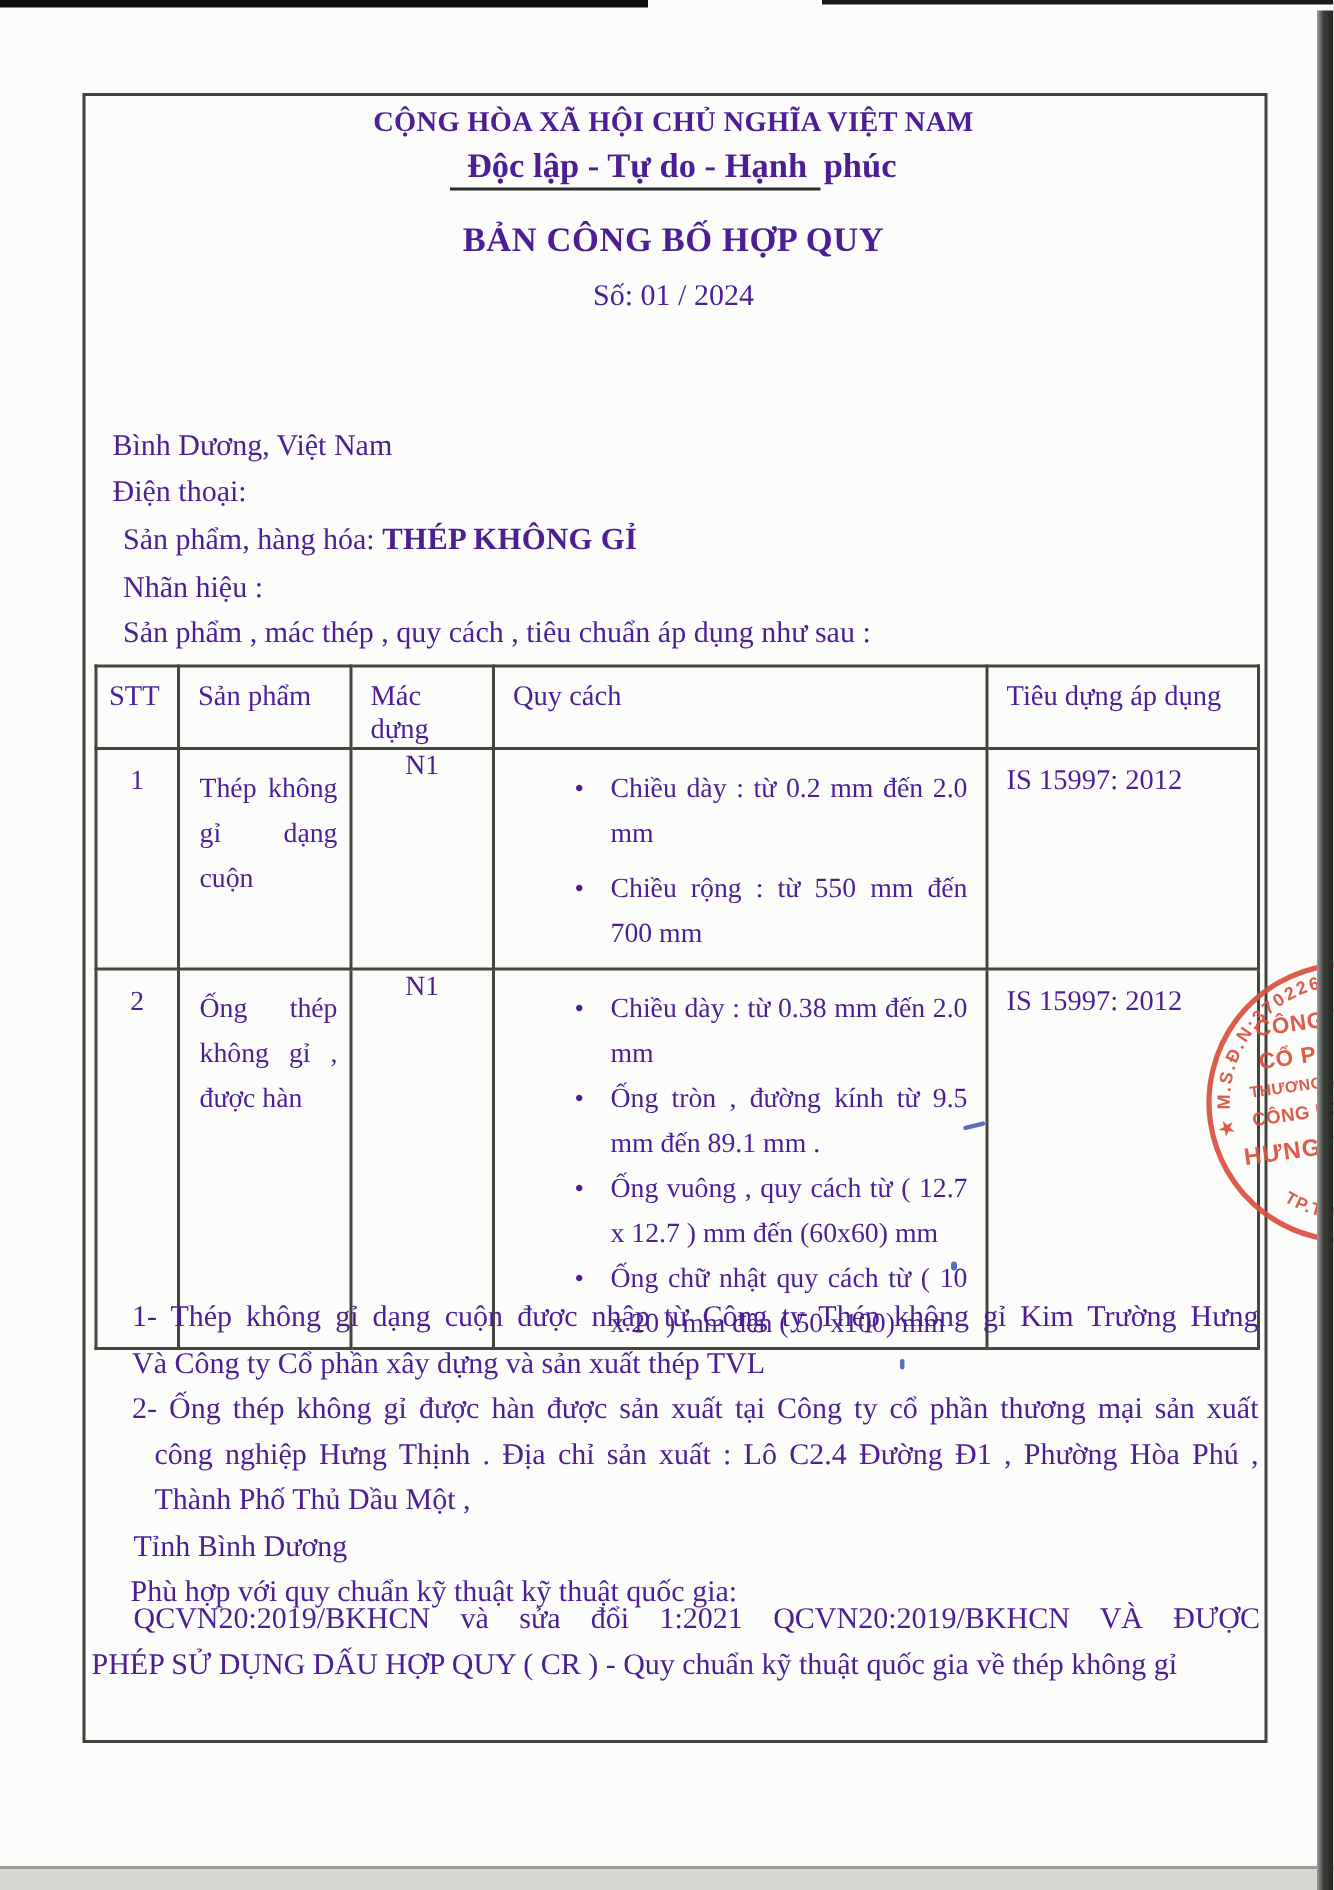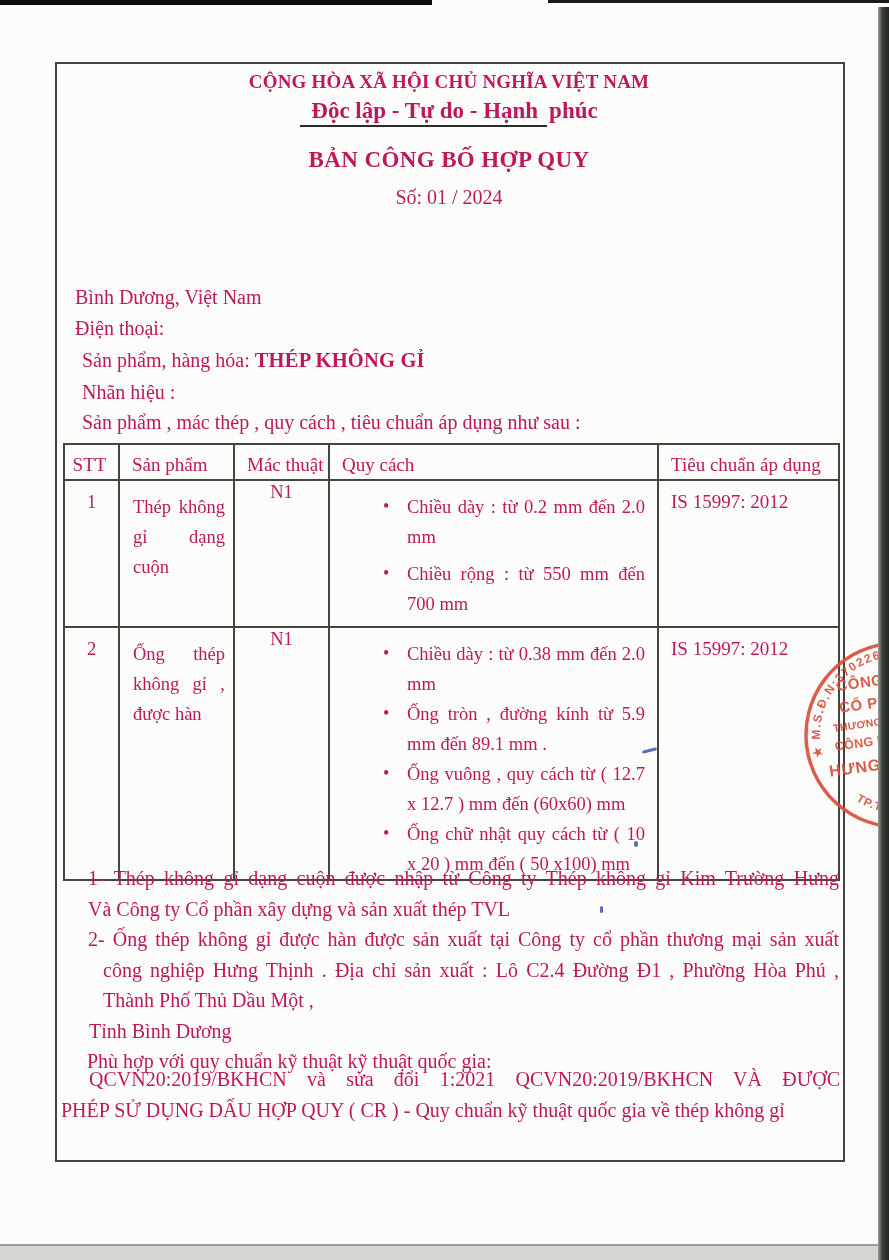--- a/index.html
+++ b/index.html
@@ -1,19 +1,19 @@
 <!DOCTYPE html>
 <html><head>
 <meta charset="utf-8">
 <style>
   html,body { margin:0; padding:0; background:#e9e9e7; }
   .page {
     position:relative; width:889px; height:1260px; margin:0 auto;
     background:#fcfcfa; overflow:hidden;
-    font-family:"Liberation Serif", serif; color:#be185d;
+    font-family:"Liberation Serif", serif; color:#4c1d95;
   }
   
   .scan-top-a { position:absolute; left:0; top:0; width:432px; height:5px; background:#0d0d0d; }
   .scan-top-b { position:absolute; left:548px; top:0; width:341px; height:3px; background:#1a1a1a; }
   .scan-right {
     position:absolute; right:0; top:7px; width:11px; height:1253px;
     background:linear-gradient(to right,#9a9d99 0%, #3a3e3a 40%, #23261f 100%);
     z-index:30;
   }
   .scan-bottom {
@@ -43,21 +43,21 @@
   .product b { font-size:20.5px; letter-spacing:0.2px; }
   .brand  { left:82px; top:377px; }
   .tintro { left:82px; top:407px; }
   
   table.spec {
     position:absolute; left:63px; top:443px; width:775px;
     border-collapse:collapse; table-layout:fixed; font-size:18.5px;
   }
   table.spec th, table.spec td { border:2px solid #45453f; vertical-align:top; font-weight:normal; }
   col.c-stt{width:55px;} col.c-sp{width:115px;} col.c-mt{width:95px;} col.c-qc{width:329px;} col.c-tc{width:181px;}
-  thead tr { height:36px; }
+  thead tr { height:48px; }
   thead th { padding:9px 4px 0 12px; text-align:left; font-size:19px; }
   thead th.h-stt { text-align:center; padding-left:0; }
   tr.r1 { height:94px; }
   tr.r2 { height:233px; }
   td.stt { text-align:center; padding-top:11px; }
   td.sp  { padding:11px 8px 0 13px; text-align:justify; line-height:30px; }
   td.mt  { text-align:center; }
   td.qc  { padding:11px 0 0 13px; }
   td.tc  { padding:10px 4px 0 12px; font-size:19px; }
   td.qc ul { margin:0; padding:0 12px 0 37px; list-style:none; }
@@ -114,23 +114,23 @@
         <col class="c-stt">
         <col class="c-sp">
         <col class="c-mt">
         <col class="c-qc">
         <col class="c-tc">
       </colgroup>
     <thead>
       <tr>
         <th class="h-stt">STT</th>
         <th>Sản phẩm</th>
-        <th>Mác thuật</th>
+        <th>Mác dựng</th>
         <th>Quy cách</th>
-        <th>Tiêu chuẩn áp dụng</th>
+        <th>Tiêu dựng áp dụng</th>
       </tr>
     </thead>
     <tbody>
       <tr class="r1">
         <td class="stt">1</td>
         <td class="sp">Thép không gỉ dạng cuộn</td>
         <td class="mt">N1</td>
         <td class="qc">
           <ul>
             <li>Chiều dày : từ 0.2 mm đến 2.0 mm</li>
@@ -139,21 +139,21 @@
         </td>
         <td class="tc">IS 15997: 2012</td>
       </tr>
       <tr class="r2">
         <td class="stt">2</td>
         <td class="sp">Ống thép không gỉ , được hàn</td>
         <td class="mt">N1</td>
         <td class="qc">
           <ul>
             <li>Chiều dày : từ 0.38 mm đến 2.0 mm</li>
-            <li>Ống tròn , đường kính từ 5.9 mm đến 89.1 mm .</li>
+            <li>Ống tròn , đường kính từ 9.5 mm đến 89.1 mm .</li>
             <li>Ống vuông , quy cách từ ( 12.7 x 12.7 ) mm đến (60x60) mm</li>
             <li>Ống chữ nhật quy cách từ ( 10 x 20 ) mm đến ( 50 x100) mm</li>
           </ul>
         </td>
         <td class="tc">IS 15997: 2012</td>
       </tr>
     </tbody>
   </table>
 
   <div class="notes">

